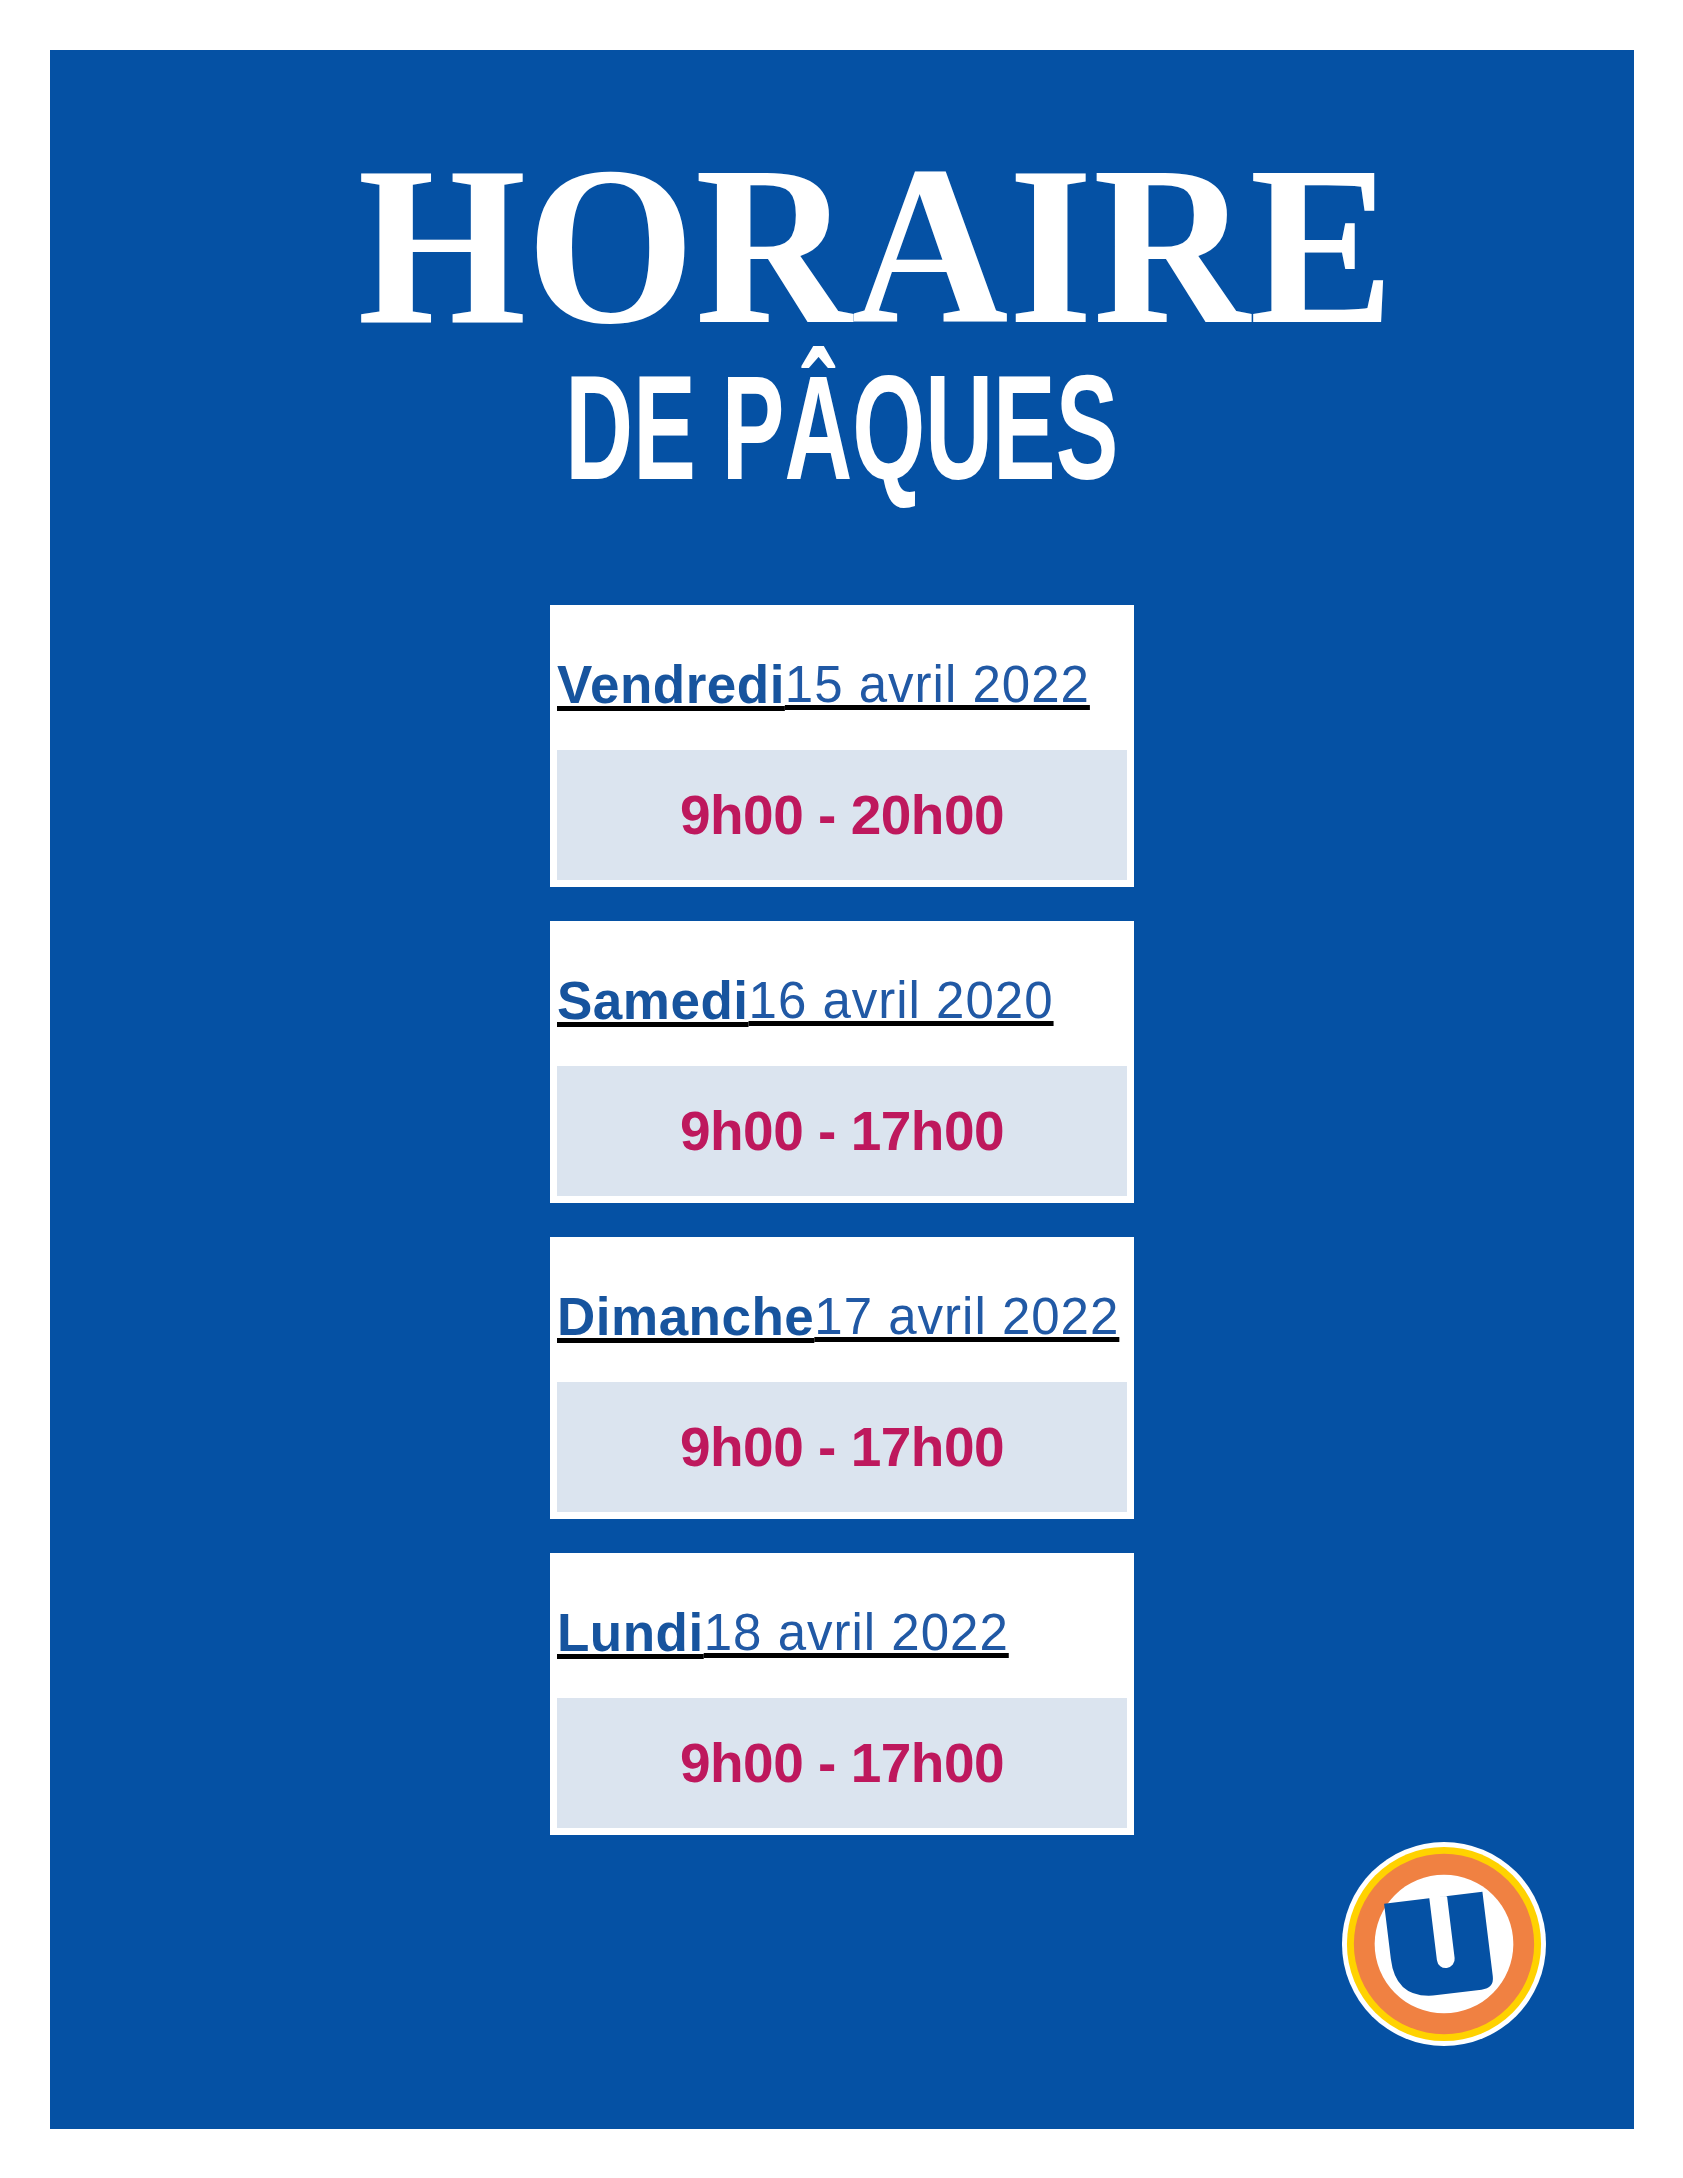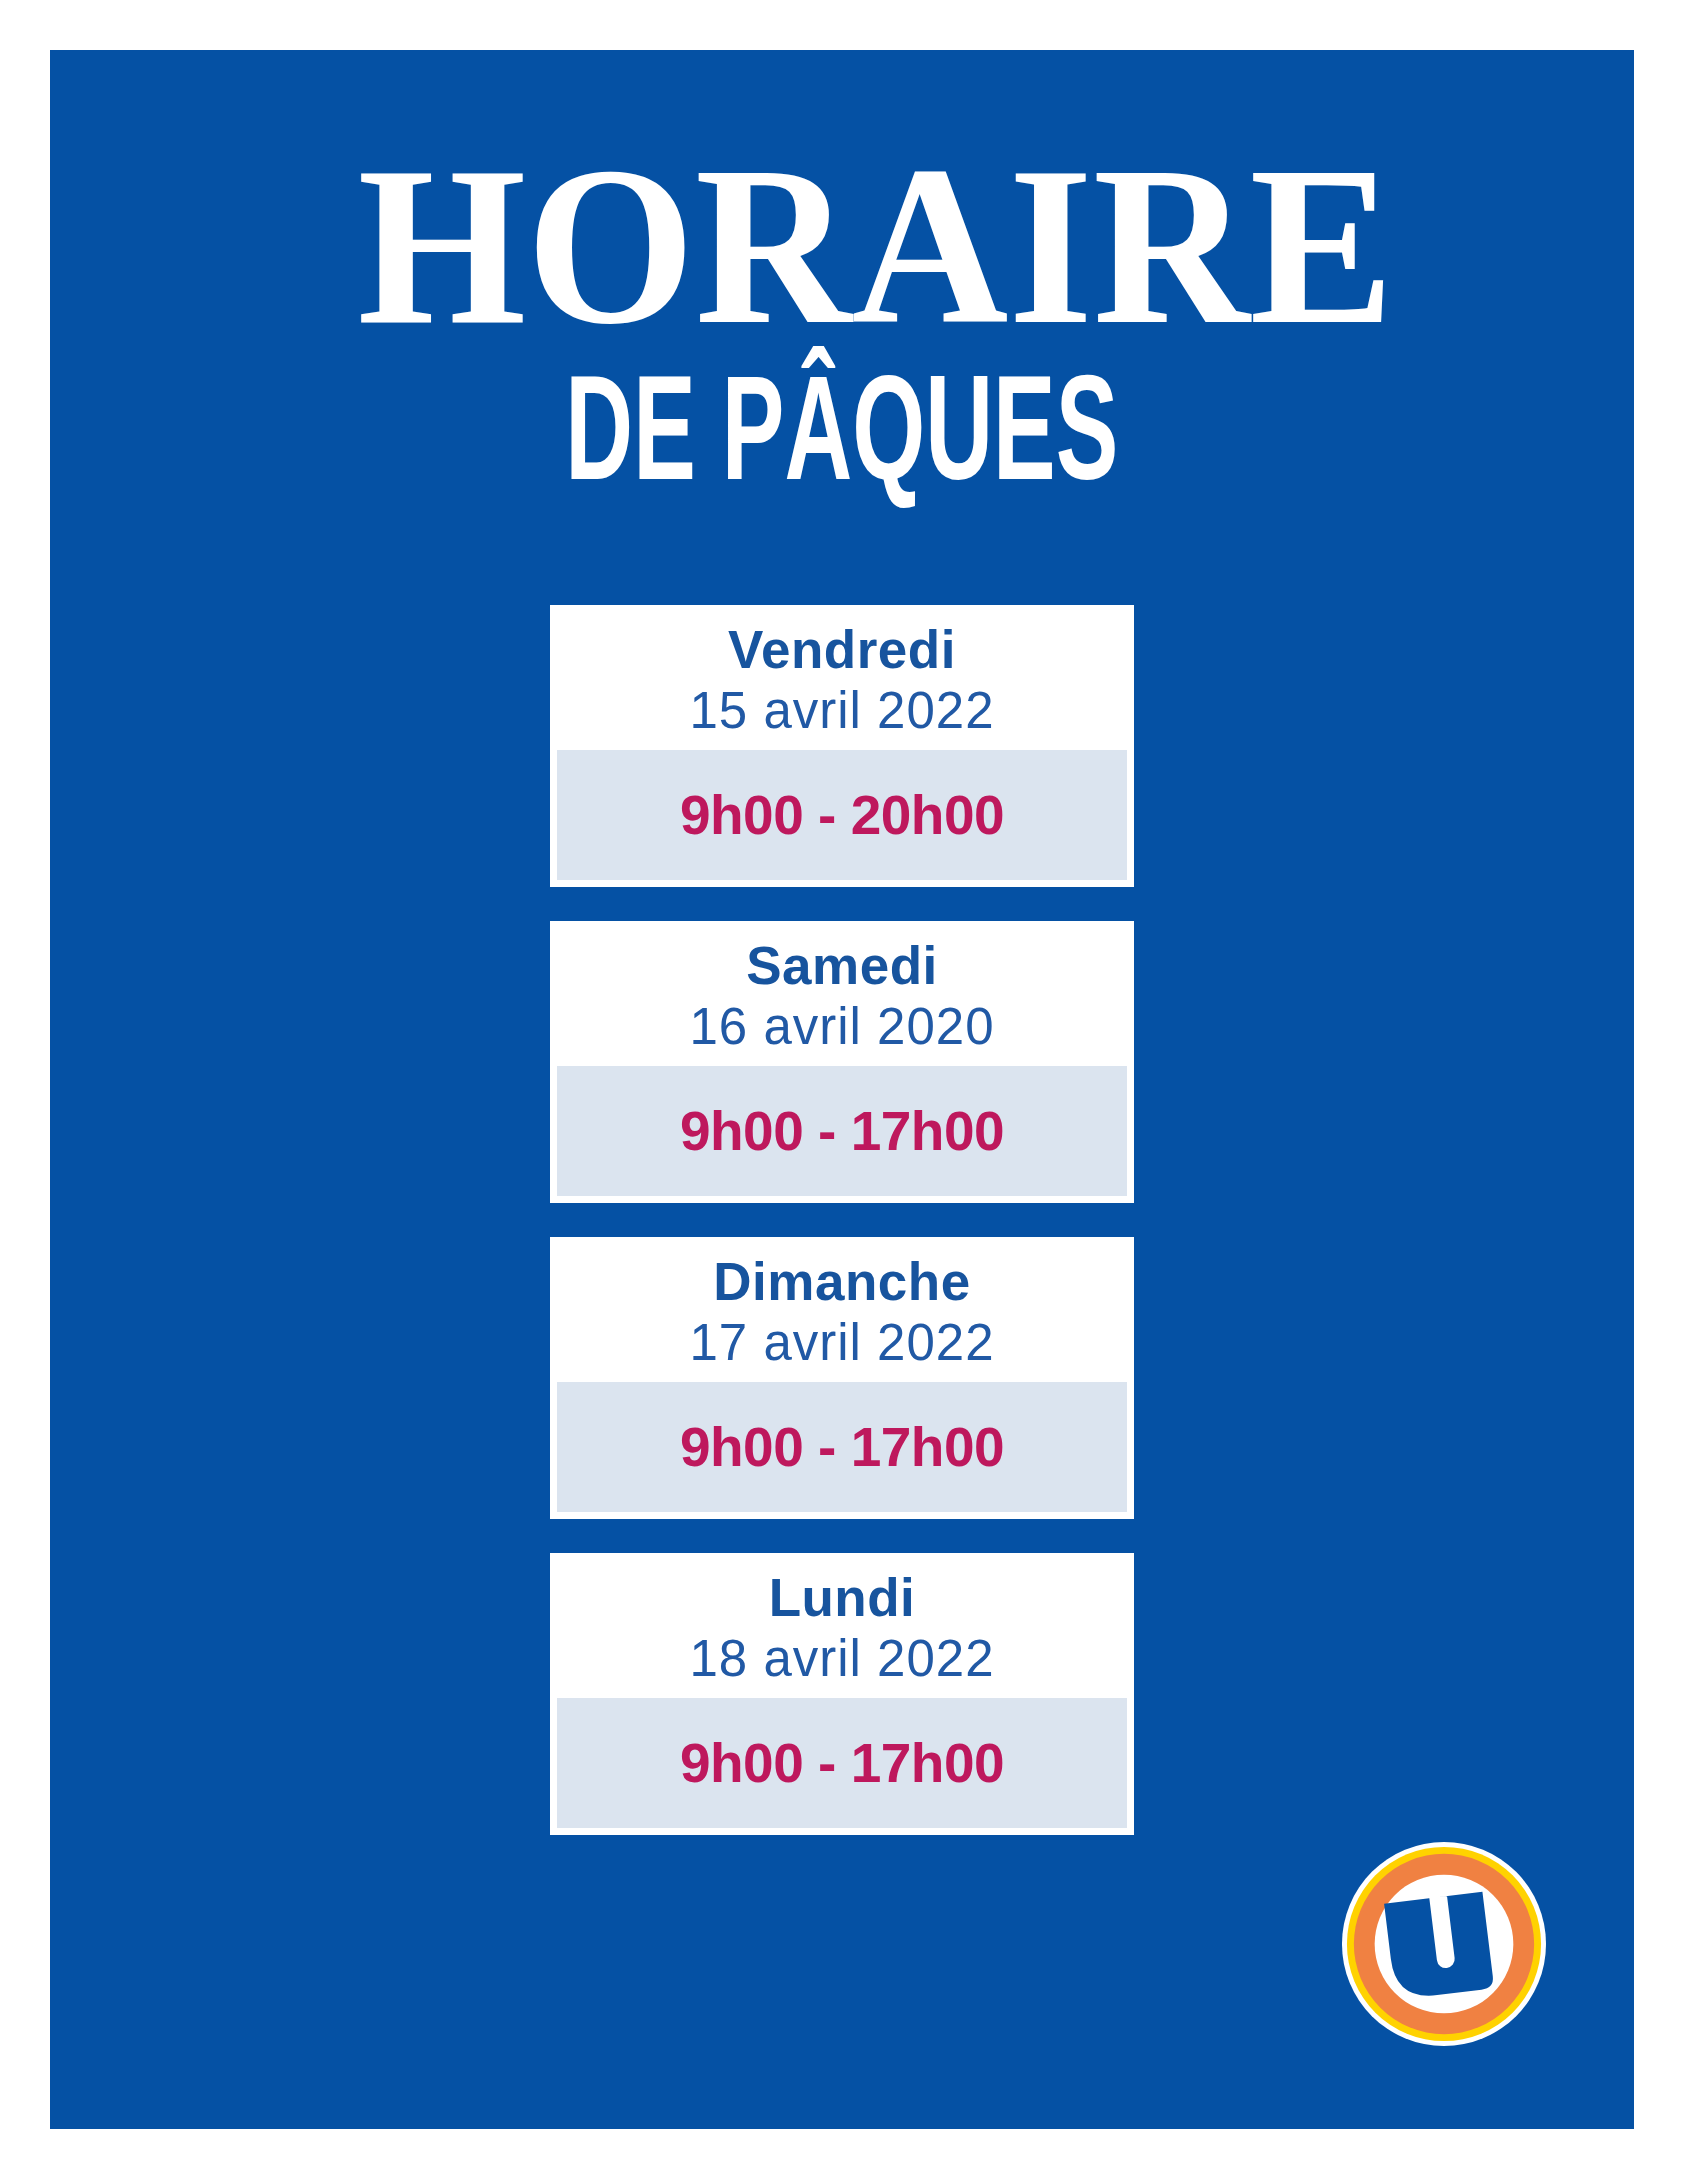--- a/index.html
+++ b/index.html
@@ -78,23 +78,24 @@
   }
   .card-1 { top: 555px; }
   .card-2 { top: 871px; }
   .card-3 { top: 1187px; text-align: center; }
   .card-4 { top: 1503px; }
   .card-head {
     height: 138px;
     box-sizing: border-box;
     padding-top: 6px;
     display: flex;
-    flex-direction: column;
+    flex-direction: row;
     align-items: center;
     background: #ffffff;
+    text-decoration: underline;
   }
   .day-name {
     font-weight: bold;
     font-size: 53px;
     line-height: 63px;
     color: #17549e;
     letter-spacing: 0.5px;
   }
   .day-date {
     font-weight: normal;

